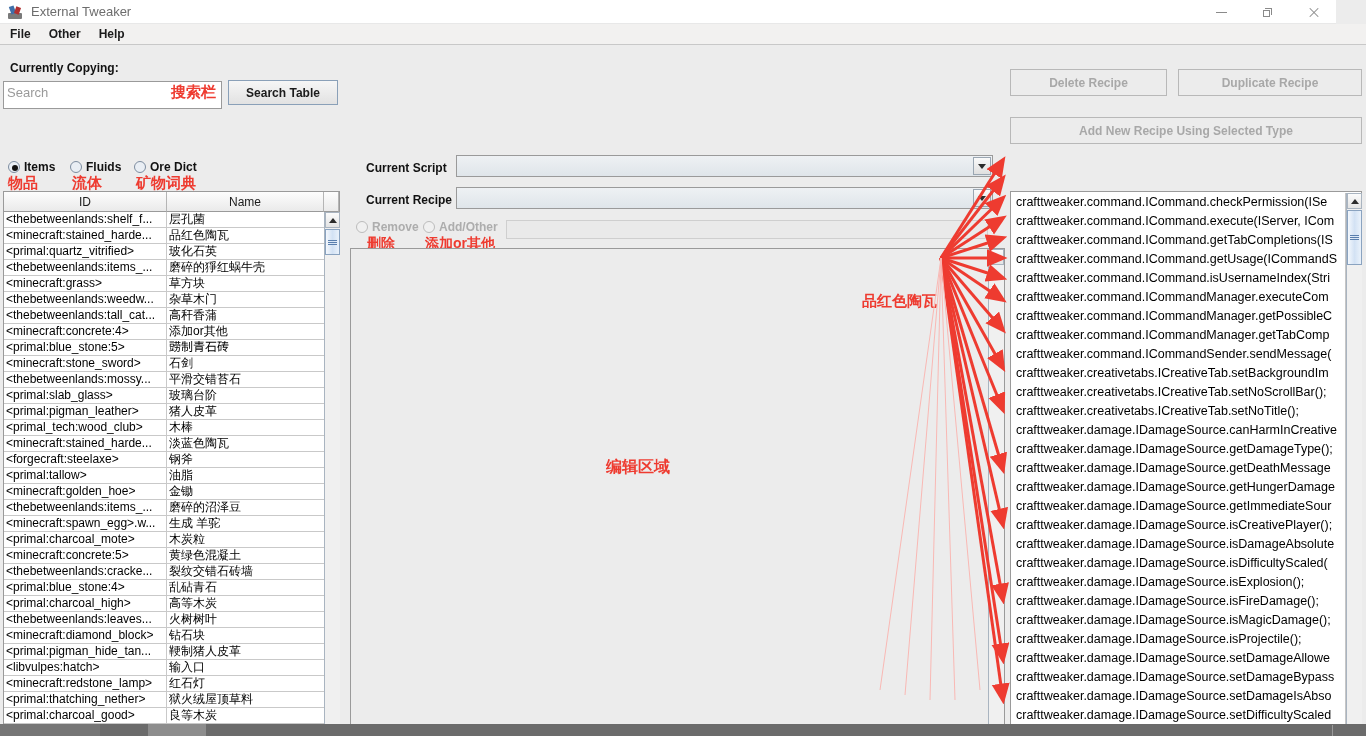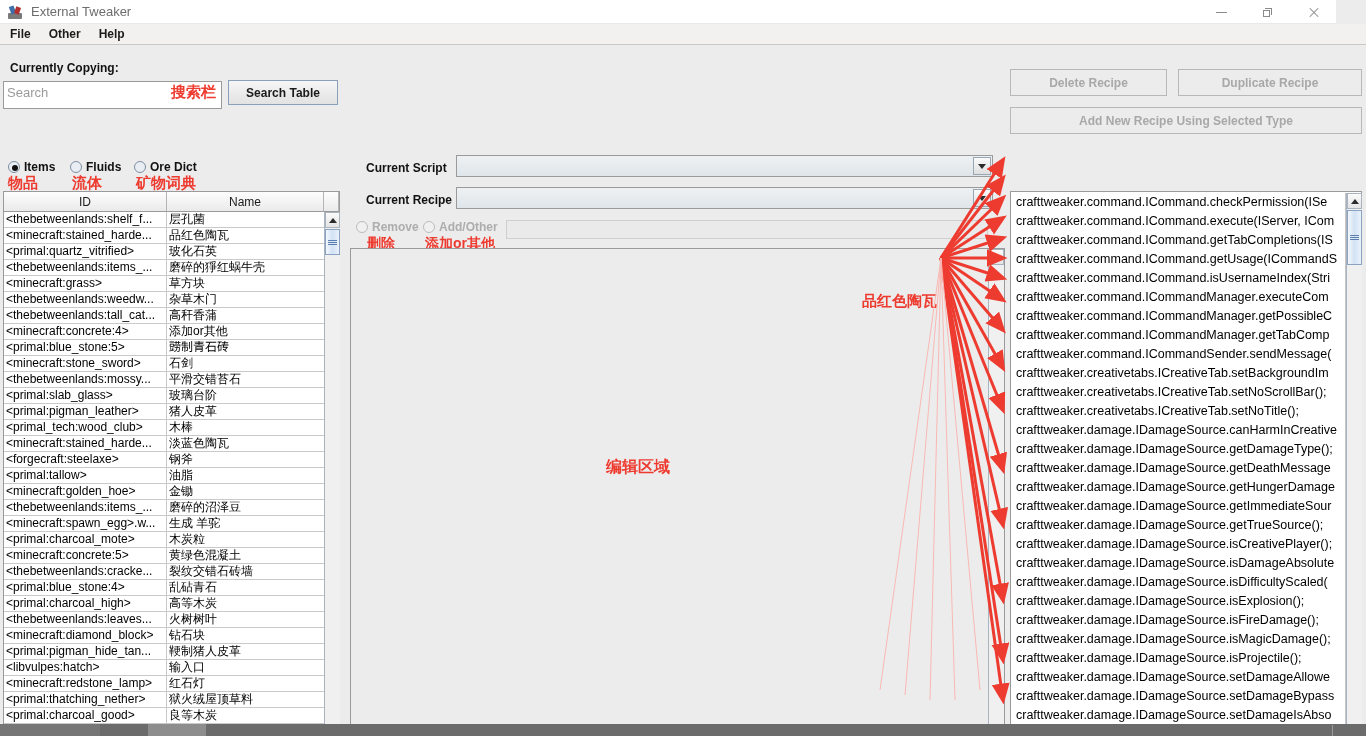--- a/index.html
+++ b/index.html
@@ -487,42 +487,41 @@
     <div class="vsb" style="right:0px; top:0px; width:16px; height:520px;">
       <div class="arrow up">
           <div class="tri-up"></div>
         </div>
 
     </div>
   </div>
 
   <div class="rbtn" style="left:1010px; top:24px; width:157px;">Delete Recipe</div>
   <div class="rbtn" style="left:1178px; top:24px; width:184px;">Duplicate Recipe</div>
-  <div class="rbtn" style="left:1010px; top:62px; width:352px;">Add New Recipe Using Selected Type</div>
+  <div class="rbtn" style="left:1010px; top:72px; width:352px;">Add New Recipe Using Selected Type</div>
 
   <div id="func-panel">
     <div id="func-list">
         <div class="frow">crafttweaker.command.ICommand.checkPermission(ISe</div>
         <div class="frow">crafttweaker.command.ICommand.execute(IServer, ICom</div>
         <div class="frow">crafttweaker.command.ICommand.getTabCompletions(IS</div>
         <div class="frow">crafttweaker.command.ICommand.getUsage(ICommandS</div>
         <div class="frow">crafttweaker.command.ICommand.isUsernameIndex(Stri</div>
         <div class="frow">crafttweaker.command.ICommandManager.executeCom</div>
         <div class="frow">crafttweaker.command.ICommandManager.getPossibleC</div>
         <div class="frow">crafttweaker.command.ICommandManager.getTabComp</div>
         <div class="frow">crafttweaker.command.ICommandSender.sendMessage(</div>
         <div class="frow">crafttweaker.creativetabs.ICreativeTab.setBackgroundIm</div>
         <div class="frow">crafttweaker.creativetabs.ICreativeTab.setNoScrollBar();</div>
         <div class="frow">crafttweaker.creativetabs.ICreativeTab.setNoTitle();</div>
         <div class="frow">crafttweaker.damage.IDamageSource.canHarmInCreative</div>
         <div class="frow">crafttweaker.damage.IDamageSource.getDamageType();</div>
         <div class="frow">crafttweaker.damage.IDamageSource.getDeathMessage</div>
         <div class="frow">crafttweaker.damage.IDamageSource.getHungerDamage</div>
         <div class="frow">crafttweaker.damage.IDamageSource.getImmediateSour</div>
-        <div class="frow">crafttweaker.damage.IDamageSource.getTrueSource();</div>
         <div class="frow">crafttweaker.damage.IDamageSource.isCreativePlayer();</div>
         <div class="frow">crafttweaker.damage.IDamageSource.isDamageAbsolute</div>
         <div class="frow">crafttweaker.damage.IDamageSource.isDifficultyScaled(</div>
         <div class="frow">crafttweaker.damage.IDamageSource.isExplosion();</div>
         <div class="frow">crafttweaker.damage.IDamageSource.isFireDamage();</div>
         <div class="frow">crafttweaker.damage.IDamageSource.isMagicDamage();</div>
         <div class="frow">crafttweaker.damage.IDamageSource.isProjectile();</div>
         <div class="frow">crafttweaker.damage.IDamageSource.setDamageAllowe</div>
         <div class="frow">crafttweaker.damage.IDamageSource.setDamageBypass</div>
         <div class="frow">crafttweaker.damage.IDamageSource.setDamageIsAbso</div>

